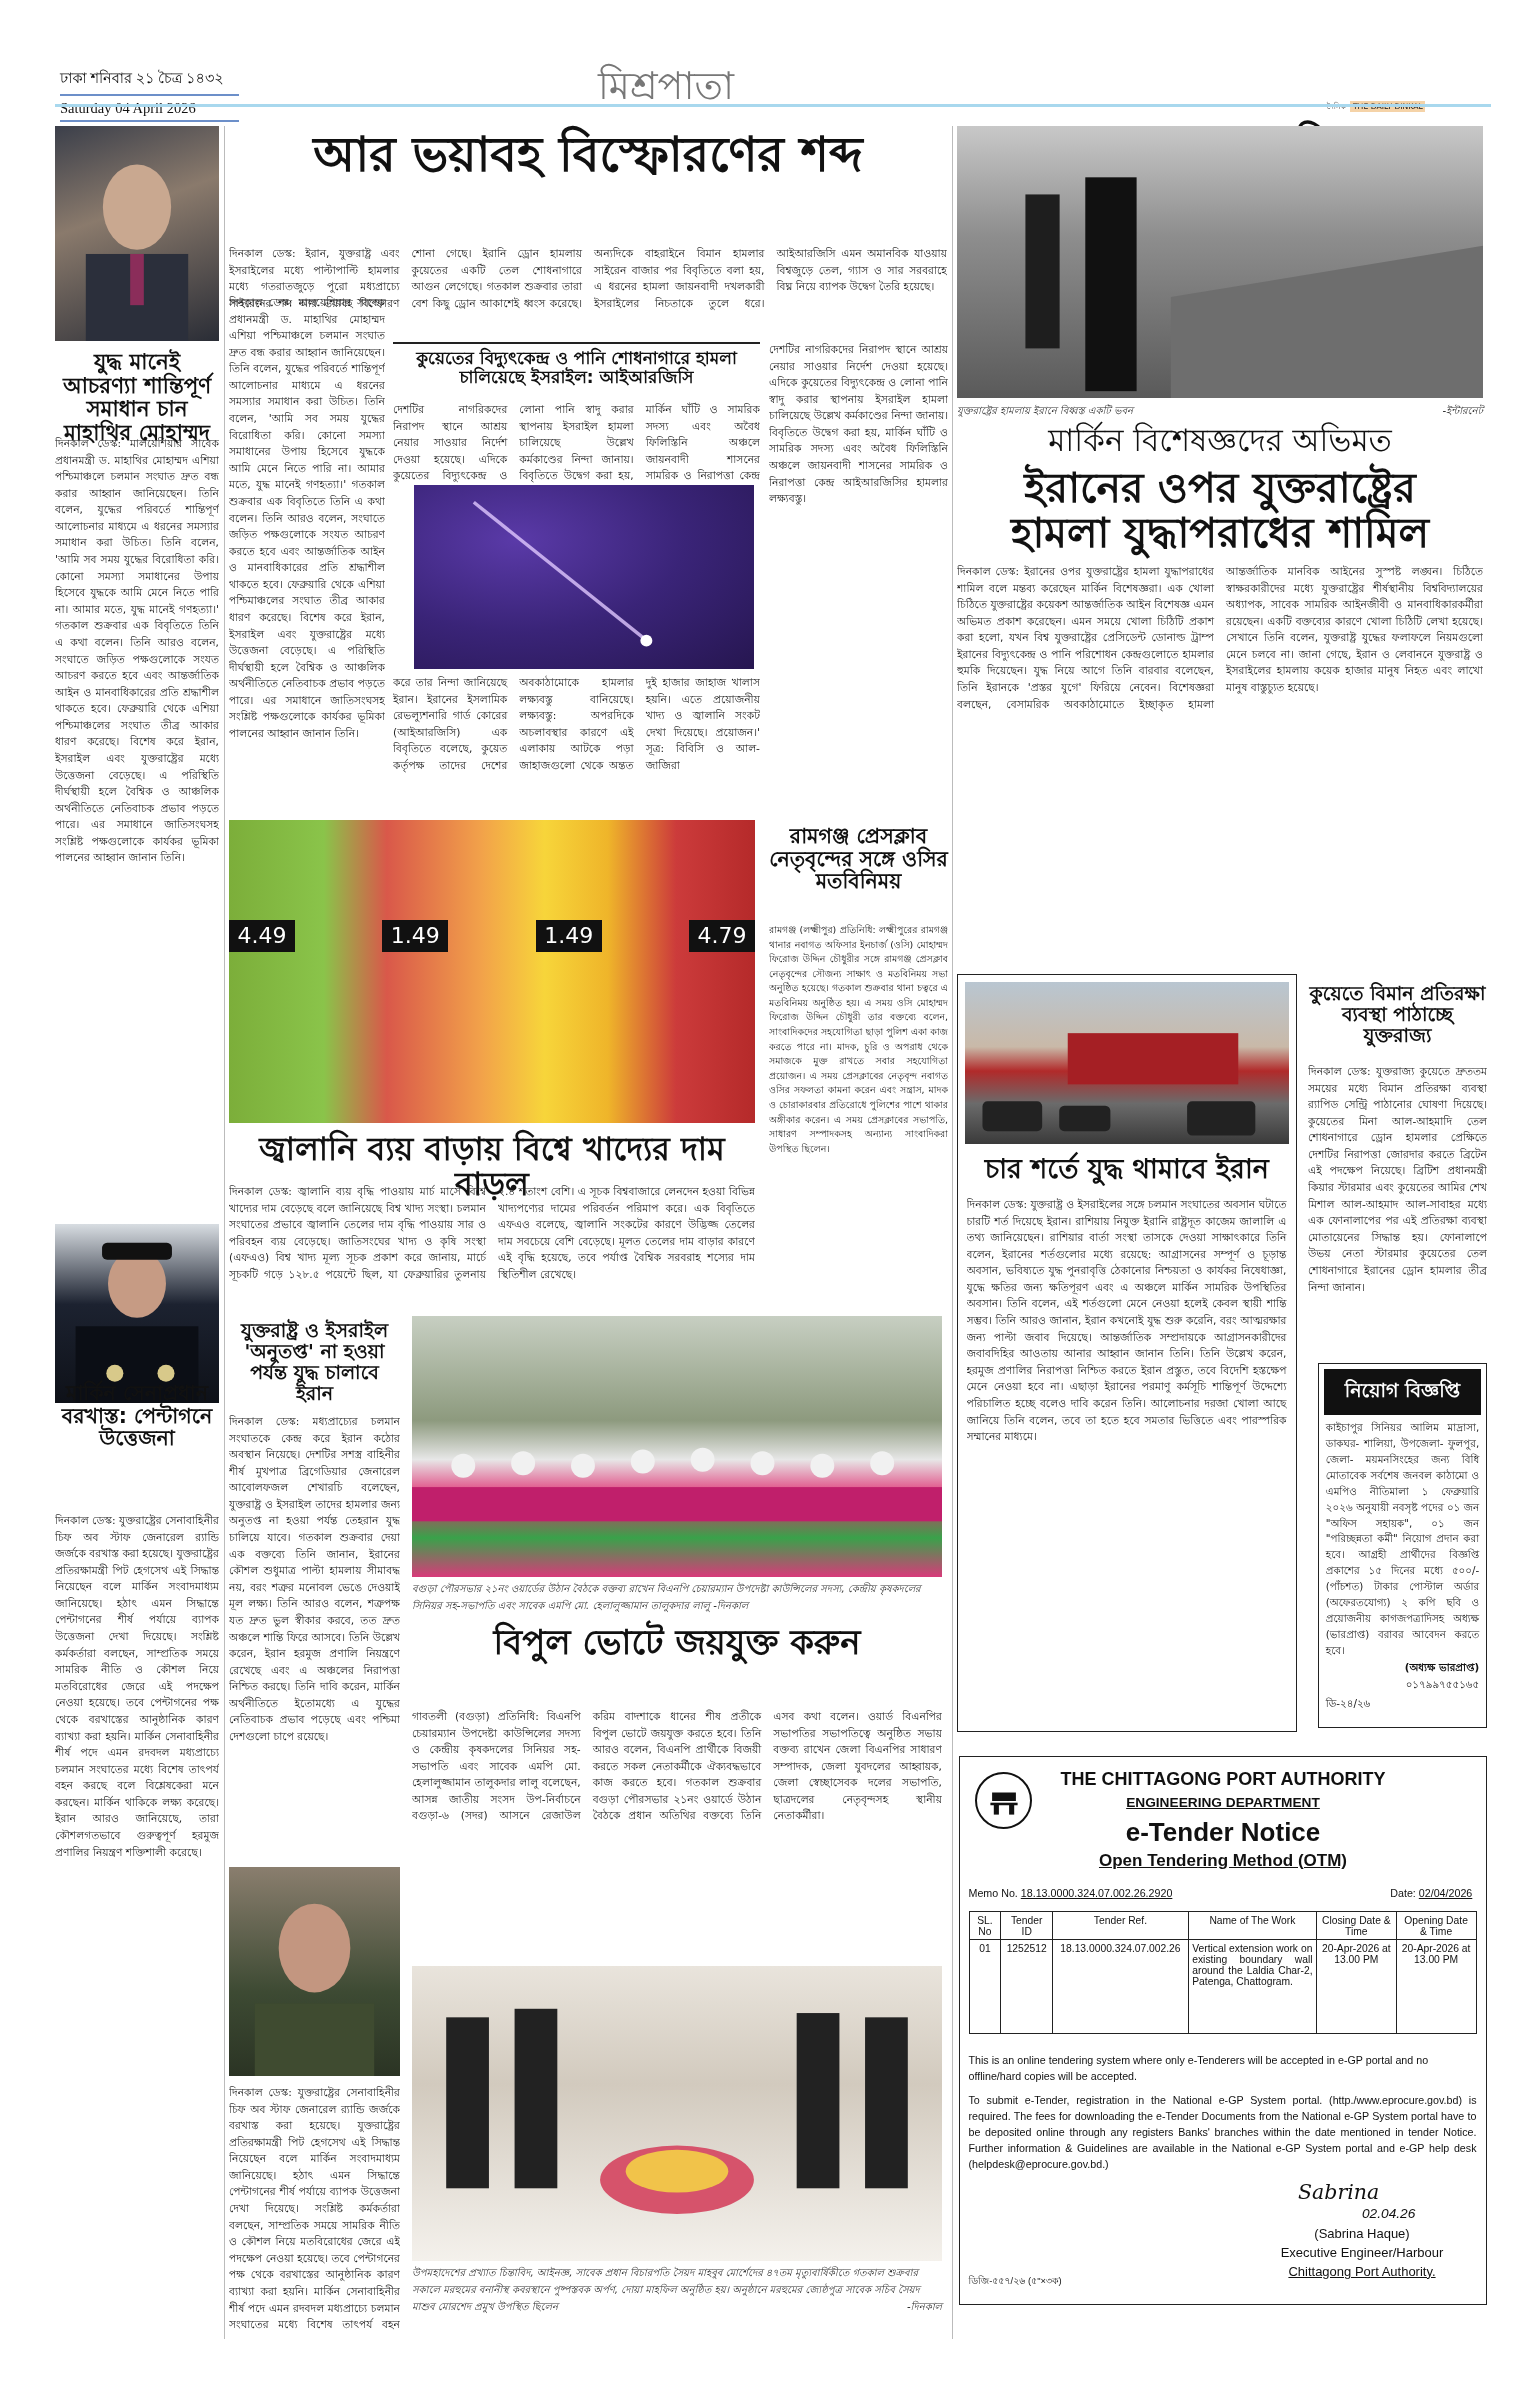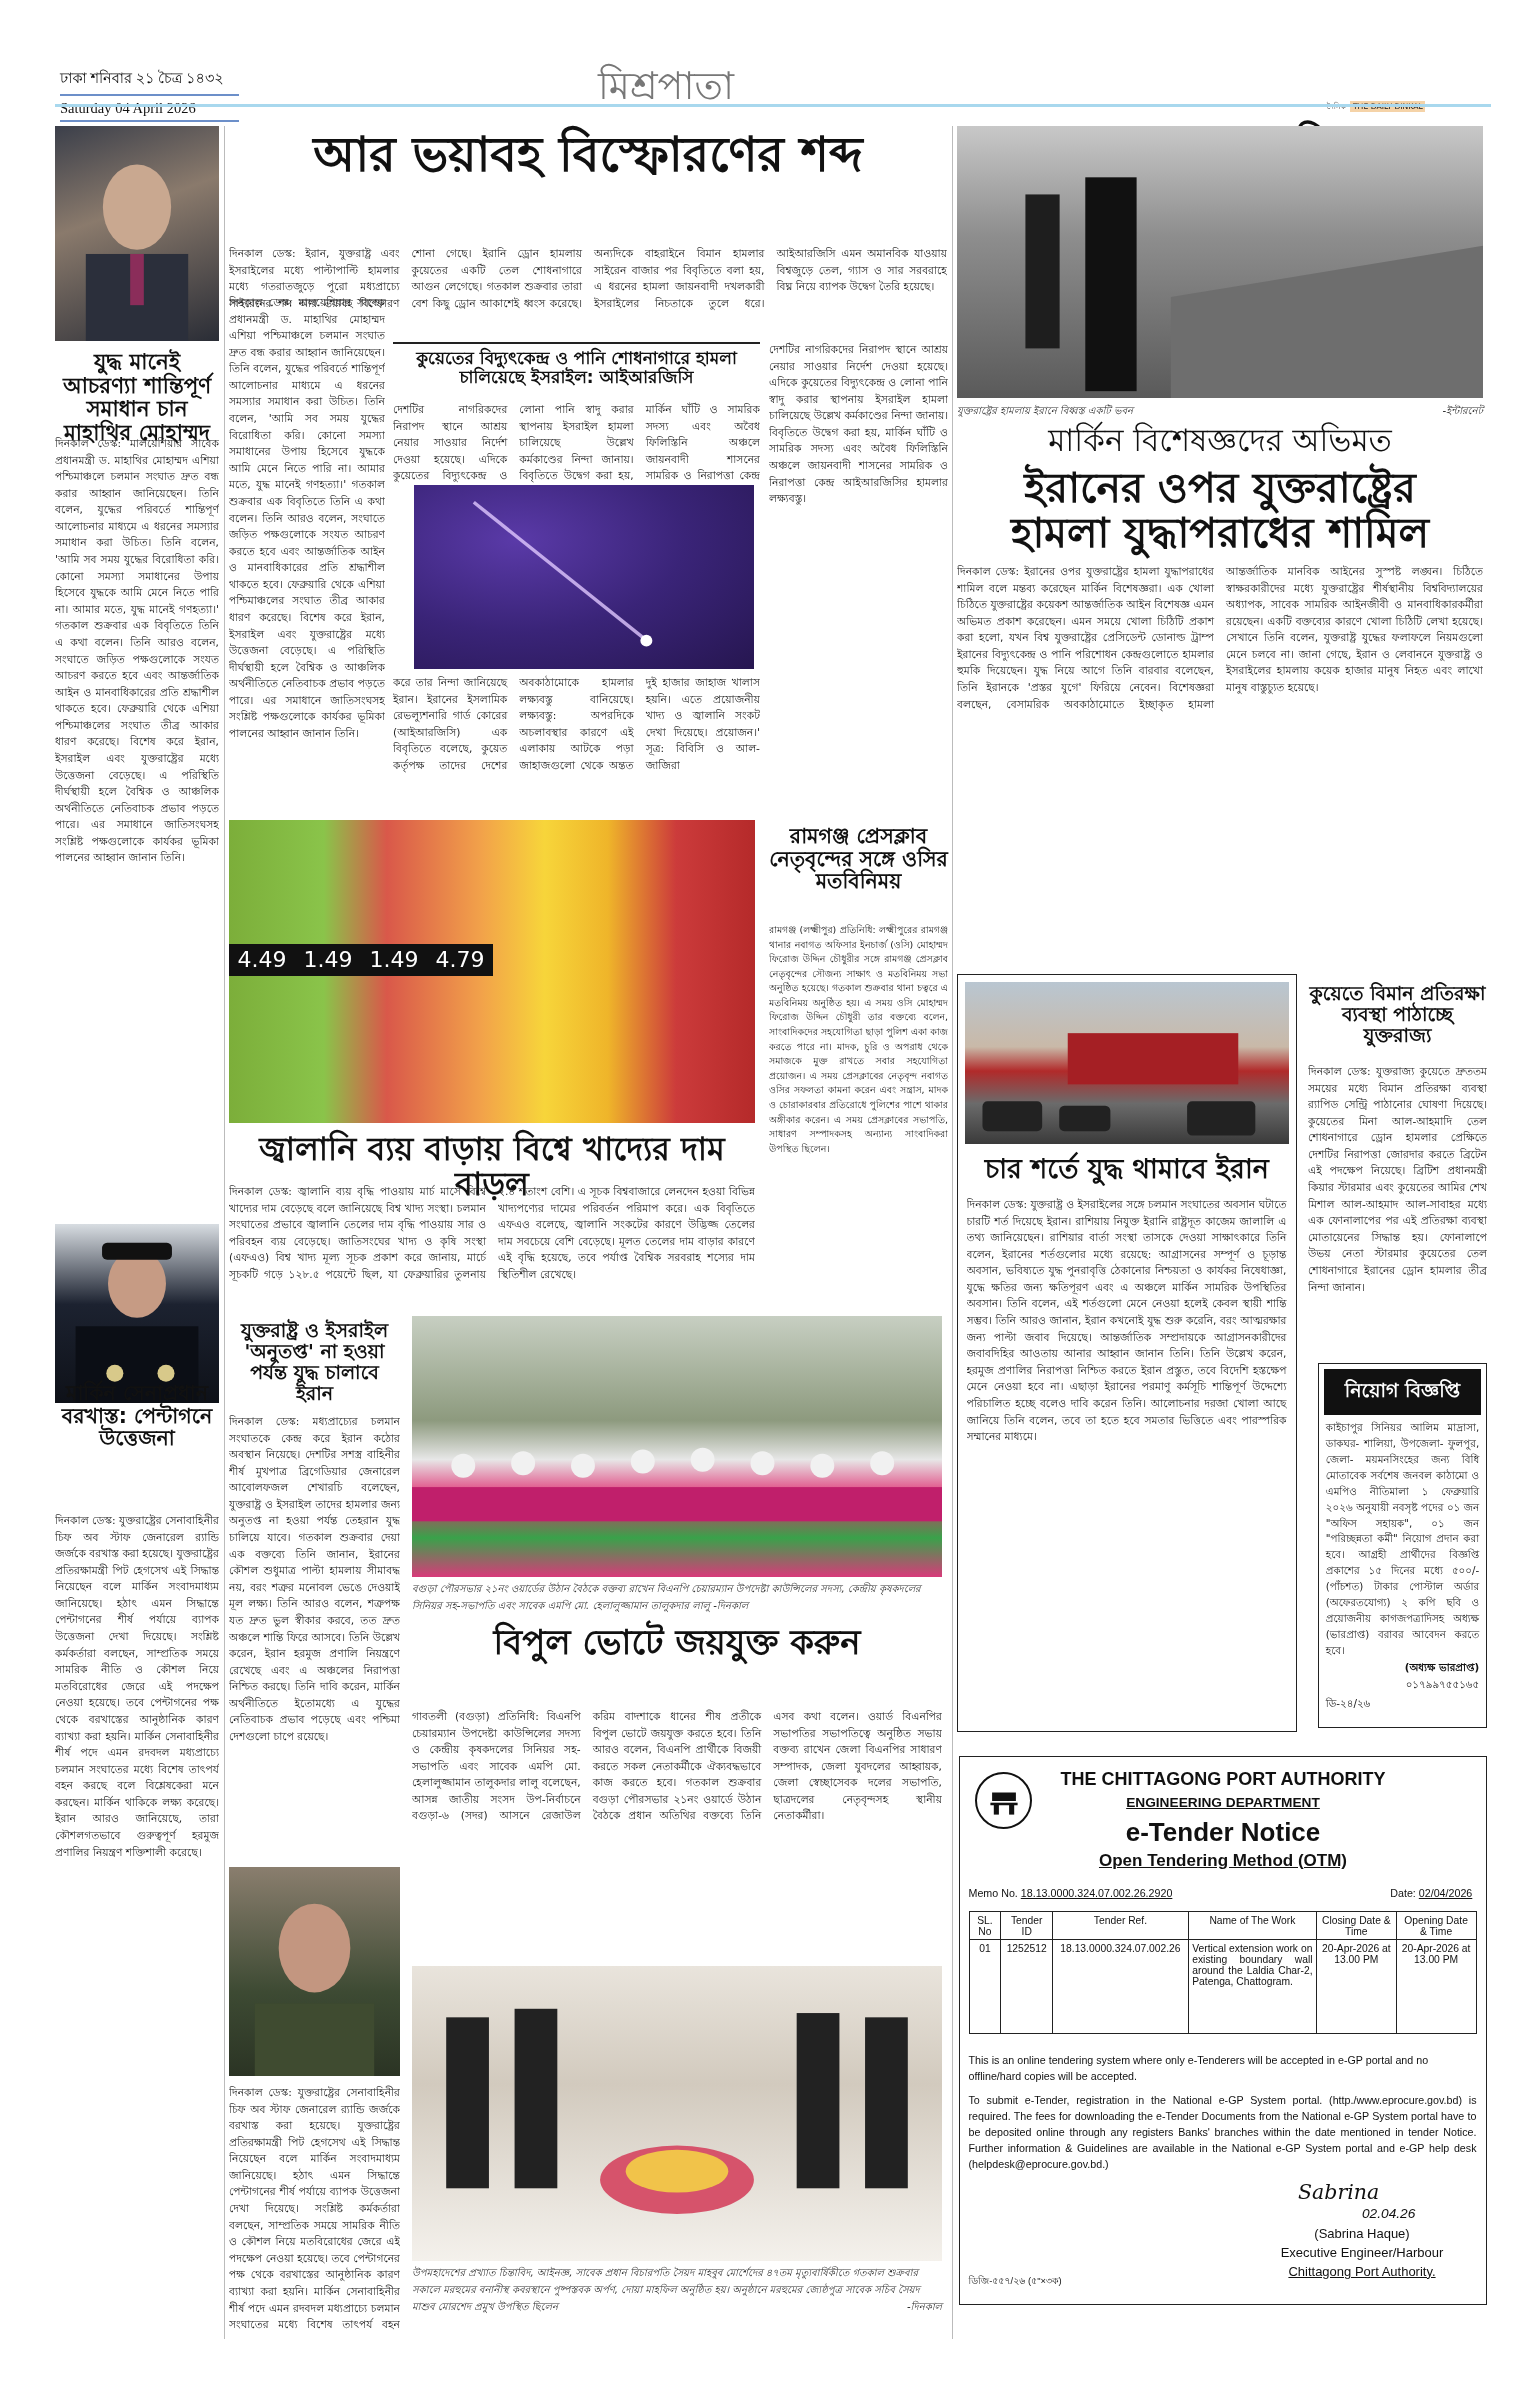--- a/index.html
+++ b/index.html
@@ -80,21 +80,21 @@
 <div class="abs photo" style="left:414px;top:485px;width:340px;height:184px;background:radial-gradient(ellipse at 30% 30%,#5a3aa8 0%,#3a2478 50%,#261650 100%);">
   <svg width="340" height="184" viewBox="0 0 398 215">
       <line x1="70" y1="20" x2="270" y2="180" stroke="#e0c8ff" stroke-width="4" opacity="0.8"></line>
       <circle cx="272" cy="182" r="7" fill="#fff"></circle>
     </svg>
 </div>
 <div class="abs body-text cols3" style="left:393px;top:675px;width:367px;height:137px;">করে তার নিন্দা জানিয়েছে ইরান। ইরানের ইসলামিক রেভল্যুশনারি গার্ড কোরের (আইআরজিসি) এক বিবৃতিতে বলেছে, কুয়েত কর্তৃপক্ষ তাদের দেশের অবকাঠামোকে হামলার লক্ষ্যবস্তু বানিয়েছে। লক্ষ্যবস্তু: অপরদিকে অচলাবস্থার কারণে এই এলাকায় আটকে পড়া জাহাজগুলো থেকে অন্তত দুই হাজার জাহাজ খালাস হয়নি। এতে প্রয়োজনীয় খাদ্য ও জ্বালানি সংকট দেখা দিয়েছে। প্রয়োজন।' সূত্র: বিবিসি ও আল-জাজিরা</div>
 <div class="abs body-text" style="left:769px;top:342px;width:179px;height:466px;">দেশটির নাগরিকদের নিরাপদ স্থানে আশ্রয় নেয়ার সাওয়ার নির্দেশ দেওয়া হয়েছে। এদিকে কুয়েতের বিদ্যুৎকেন্দ্র ও লোনা পানি স্বাদু করার স্থাপনায় ইসরাইল হামলা চালিয়েছে উল্লেখ কর্মকাণ্ডের নিন্দা জানায়। বিবৃতিতে উদ্বেগ করা হয়, মার্কিন ঘাঁটি ও সামরিক সদস্য এবং অবৈধ ফিলিস্তিনি অঞ্চলে জায়নবাদী শাসনের সামরিক ও নিরাপত্তা কেন্দ্র আইআরজিসির হামলার লক্ষ্যবস্তু।</div>
 
 <div class="abs photo" style="left:229px;top:820px;width:526px;height:303px;background:linear-gradient(90deg,#7cae3a 0%,#8ac44a 18%,#d9584a 30%,#f2a24a 48%,#f7d53a 60%,#efb52a 72%,#cc3b3b 85%,#b52a2a 100%);">
-  <div style="display:flex;justify-content:flex-start;padding-top:100px;margin-top:24px;">
+  <div style="display:flex;justify-content:space-between;padding-top:100px;">
     <span style="background:#111;color:#fff;padding:3.4px 8.5px;font-size:22px;">4.49</span>
     <span style="background:#111;color:#fff;padding:3.4px 8.5px;font-size:22px;">1.49</span>
     <span style="background:#111;color:#fff;padding:3.4px 8.5px;font-size:22px;">1.49</span>
     <span style="background:#111;color:#fff;padding:3.4px 8.5px;font-size:22px;">4.79</span>
   </div>
 </div>
 <div class="abs headline" style="left:229px;top:1132px;width:526px;font-size:32px;">জ্বালানি ব্যয় বাড়ায় বিশ্বে খাদ্যের দাম বাড়ল</div>
 <div class="abs body-text cols2" style="left:229px;top:1184px;width:526px;height:124px;">দিনকাল ডেস্ক: জ্বালানি ব্যয় বৃদ্ধি পাওয়ায় মার্চ মাসে বিশ্বে খাদ্যের দাম বেড়েছে বলে জানিয়েছে বিশ্ব খাদ্য সংস্থা। চলমান সংঘাতের প্রভাবে জ্বালানি তেলের দাম বৃদ্ধি পাওয়ায় সার ও পরিবহন ব্যয় বেড়েছে। জাতিসংঘের খাদ্য ও কৃষি সংস্থা (এফএও) বিশ্ব খাদ্য মূল্য সূচক প্রকাশ করে জানায়, মার্চে সূচকটি গড়ে ১২৮.৫ পয়েন্টে ছিল, যা ফেব্রুয়ারির তুলনায় ২.৪ শতাংশ বেশি। এ সূচক বিশ্ববাজারে লেনদেন হওয়া বিভিন্ন খাদ্যপণ্যের দামের পরিবর্তন পরিমাপ করে। এক বিবৃতিতে এফএও বলেছে, জ্বালানি সংকটের কারণে উদ্ভিজ্জ তেলের দাম সবচেয়ে বেশি বেড়েছে। মূলত তেলের দাম বাড়ার কারণে এই বৃদ্ধি হয়েছে, তবে পর্যাপ্ত বৈশ্বিক সরবরাহ শস্যের দাম স্থিতিশীল রেখেছে।</div>
 
 <div class="abs headline" style="left:769px;top:825px;width:179px;font-size:20.5px;">রামগঞ্জ প্রেসক্লাব নেতৃবৃন্দের সঙ্গে ওসির মতবিনিময়</div>

